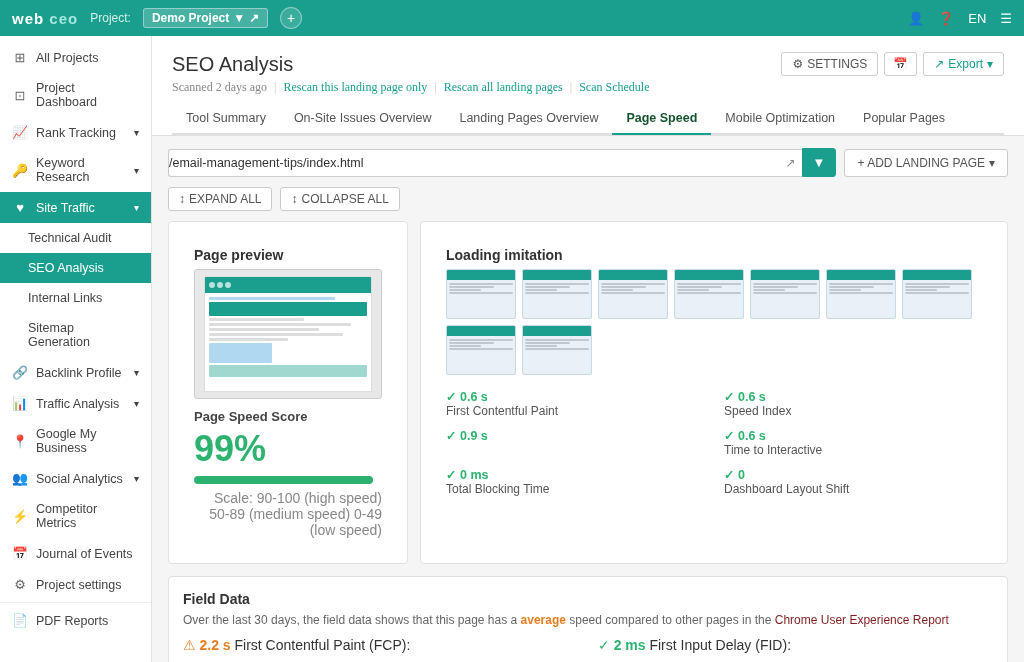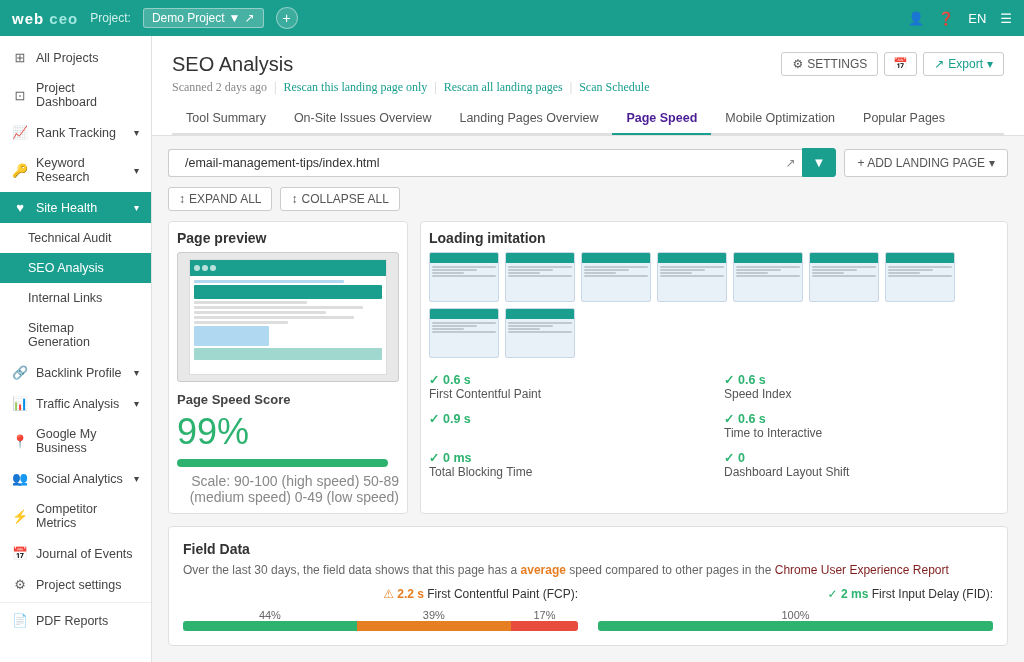--- a/index.html
+++ b/index.html
@@ -3,21 +3,21 @@
   <meta charset="utf-8">
   <style>
     * { box-sizing: border-box; margin: 0; padding: 0; }
     body { font-family: Arial, sans-serif; font-size: 13px; background: #f0f0f0; color: #333; display: flex; flex-direction: column; height: 662px; overflow: hidden; }
 
     
     .topbar { background: #1a9e8e; height: 36px; display: flex; align-items: center; padding: 0 12px; gap: 12px; flex-shrink: 0; }
     .topbar-logo { color: white; font-weight: bold; font-size: 15px; letter-spacing: 1px; }
     .topbar-logo span { color: #a0e8e0; }
     .topbar-project-label { color: #d0f0ec; font-size: 12px; }
-    .topbar-project-btn { background: rgba(255,255,255,0.2); border: 1px solid rgba(255,255,255,0.4); color: white; border-radius: 3px; padding: 2px 8px; font-size: 12px; cursor: pointer; display: flex; align-items: center; gap: 4px; }
+    .topbar-project-btn { background: rgba(255,255,255,0.2); border: 1px solid rgba(255,255,255,0.4); color: white; border-radius: 3px; padding: 2px 8px; font-size: 12px; cursor: pointer; display: flex; align-items: center; gap: 4px; font-weight: bold; }
     .topbar-add-btn { background: rgba(255,255,255,0.15); border: 1px solid rgba(255,255,255,0.4); color: white; border-radius: 50%; width: 22px; height: 22px; display: flex; align-items: center; justify-content: center; cursor: pointer; font-size: 14px; }
     .topbar-right { margin-left: auto; display: flex; align-items: center; gap: 14px; color: white; font-size: 13px; }
     .topbar-right span { cursor: pointer; }
 
     
     .main-layout { display: flex; flex: 1; overflow: hidden; }
 
     
     .sidebar { width: 152px; background: white; border-right: 1px solid #e0e0e0; overflow-y: auto; flex-shrink: 0; }
     .sidebar-item { display: flex; align-items: center; gap: 8px; padding: 8px 12px; cursor: pointer; font-size: 12.5px; color: #444; }
@@ -40,61 +40,61 @@
     .btn-settings { background: white; border: 1px solid #ccc; color: #555; padding: 4px 10px; border-radius: 3px; font-size: 12px; cursor: pointer; display: flex; align-items: center; gap: 4px; }
     .btn-calendar { background: white; border: 1px solid #ccc; color: #555; padding: 4px 8px; border-radius: 3px; cursor: pointer; font-size: 12px; }
     .btn-export { background: white; border: 1px solid #ccc; color: #1a9e8e; padding: 4px 10px; border-radius: 3px; font-size: 12px; cursor: pointer; display: flex; align-items: center; gap: 4px; }
     .scan-info { font-size: 12px; color: #888; margin-bottom: 8px; font-family: Liberation Serif, serif; }
     .scan-info a { color: #1a9e8e; text-decoration: none; }
     .scan-info .sep { color: #ccc; margin: 0 4px; }
 
     
     .tabs { display: flex; gap: 0; border-bottom: 2px solid #e0e0e0; }
     .tab { padding: 8px 14px; font-size: 12.5px; color: #555; cursor: pointer; border-bottom: 2px solid transparent; margin-bottom: -2px; }
-    .tab.active { color: #4c1d95; border-bottom-color: #1a9e8e; font-weight: bold; }
+    .tab.active { color: #14532d; border-bottom-color: #1a9e8e; font-weight: bold; }
 
     
     .inner-content { padding: 12px 16px; }
 
     
     .url-bar { display: flex; align-items: center; margin-bottom: 10px; }
     .url-input-wrapper { flex: 1; position: relative; }
-    .url-input { width: 100%; border: 1px solid #ccc; border-right: none; border-radius: 3px 0 0 3px; padding: 6px 28px 6px 16px; font-size: 12.5px; color: #333; outline: none; }
+    .url-input { width: 100%; border: 1px solid #ccc; border-right: none; border-radius: 3px 0 0 3px; padding: 6px 28px 6px 0; font-size: 12.5px; color: #333; outline: none; }
     .url-external { position: absolute; right: 6px; top: 50%; transform: translateY(-50%); color: #888; font-size: 12px; cursor: pointer; }
     .url-dropdown-btn { background: #1a9e8e; border: 1px solid #1a9e8e; color: white; padding: 6px 10px; border-radius: 0 3px 3px 0; cursor: pointer; font-size: 13px; }
     .btn-add-landing { background: white; border: 1px solid #ccc; color: #555; padding: 6px 12px; border-radius: 3px; font-size: 12px; margin-left: 8px; cursor: pointer; display: flex; align-items: center; gap: 4px; }
 
     
     .expand-row { display: flex; gap: 8px; margin-bottom: 10px; }
     .btn-expand, .btn-collapse { background: white; border: 1px solid #ccc; color: #555; padding: 4px 10px; border-radius: 3px; font-size: 12px; cursor: pointer; display: flex; align-items: center; gap: 4px; }
 
     
     .cards-row { display: flex; gap: 12px; margin-bottom: 12px; }
 
     
-    .card { background: white; border: 1px solid #e0e0e0; border-radius: 4px; padding: 8px; }
+    .card { background: white; border: 1px solid #e0e0e0; border-radius: 4px; padding: 25px; }
     .card-preview { width: 240px; flex-shrink: 0; }
     .card-loading { flex: 1; }
     .card-title { font-size: 14px; font-weight: bold; color: #333; margin-bottom: 6px; }
     .card-subtitle { font-size: 11.5px; color: #777; margin-bottom: 10px; }
     .card-subtitle a { color: #1a9e8e; text-decoration: none; }
 
     
     .preview-thumb { background: #e8e8e8; border: 1px solid #ccc; border-radius: 3px; height: 130px; margin-bottom: 10px; display: flex; align-items: center; justify-content: center; overflow: hidden; }
     .preview-inner { background: white; width: 90%; height: 90%; border: 1px solid #ddd; position: relative; }
     .preview-top { background: #1a9e8e; height: 16px; width: 100%; display: flex; align-items: center; padding: 0 4px; gap: 2px; }
     .preview-top-dot { width: 6px; height: 6px; border-radius: 50%; background: rgba(255,255,255,0.7); }
     .preview-lines { padding: 4px; display: flex; flex-direction: column; gap: 2px; }
     .preview-line { height: 3px; background: #ddd; border-radius: 1px; }
     .preview-line.blue { background: #b0d8f0; }
     .preview-line.teal { background: #a0d8d0; }
 
     
     .speed-score-label { font-size: 13px; color: #444; margin-bottom: 4px; font-weight: bold; }
-    .speed-score-value { font-size: 36px; font-weight: normal; color: #2db36f; margin-bottom: 6px; }
+    .speed-score-value { font-size: 36px; font-weight: bold; color: #2db36f; margin-bottom: 6px; }
     .speed-bar { height: 8px; background: #2db36f; border-radius: 4px; width: 95%; margin-bottom: 6px; }
     .speed-scale { font-size: 14px; color: #888; text-align: right; }
 
     
     .loading-thumbs { display: flex; flex-wrap: wrap; gap: 6px; margin-bottom: 14px; }
     .loading-thumb { width: 70px; height: 50px; background: #e8f0f8; border: 1px solid #c8d8e8; border-radius: 2px; overflow: hidden; }
     .loading-thumb .lt-top { height: 10px; background: #1a9e8e; }
     .loading-thumb .lt-body { padding: 2px; }
     .loading-thumb .lt-line { height: 2px; background: #c0c8d0; margin: 1px 0; border-radius: 1px; }
 
@@ -103,21 +103,21 @@
     .metric-item { }
     .metric-value { font-size: 12.5px; color: #2db36f; font-weight: bold; }
     .metric-label { font-size: 12px; color: #555; }
 
     
     .field-data-card { background: white; border: 1px solid #e0e0e0; border-radius: 4px; padding: 14px; margin-bottom: 12px; }
     .field-desc { font-size: 12px; color: #666; margin-bottom: 10px; }
     .field-desc a { color: #7f1d1d; text-decoration: none; }
     .fcp-row { display: flex; gap: 20px; }
     .fcp-block { flex: 1; }
-    .fcp-title { font-size: 12px; margin-bottom: 8px; text-align: right; }
+    .fcp-title { font-size: 14px; margin-bottom: 8px; }
     .bar-multi { display: flex; height: 10px; border-radius: 3px; overflow: hidden; width: 100%; }
     .bar-seg { height: 100%; }
     .bar-green { background: #2db36f; }
     .bar-orange { background: #e67e22; }
     .bar-red { background: #e74c3c; }
     .bar-pct-row { display: flex; }
     .bar-pct { font-size: 11px; color: #666; text-align: center; }
 
     
     ::-webkit-scrollbar { width: 6px; height: 6px; }
@@ -166,21 +166,21 @@
       </div>
 
       <div class="sidebar-item">
         <span class="sidebar-icon">🔑</span>
         <span>Keyword Research</span>
         <span class="chevron">▾</span>
       </div>
 
       <div class="sidebar-item active">
         <span class="sidebar-icon">♥</span>
-        <span>Site Health</span>
+        <span>Site Traffic</span>
         <span class="chevron">▾</span>
       </div>
 
       <div class="sidebar-item sub">
         <span>Technical Audit</span>
       </div>
 
       <div class="sidebar-item sub" style="background:#1a9e8e;color:white;">
         <span>SEO Analysis</span>
       </div>

